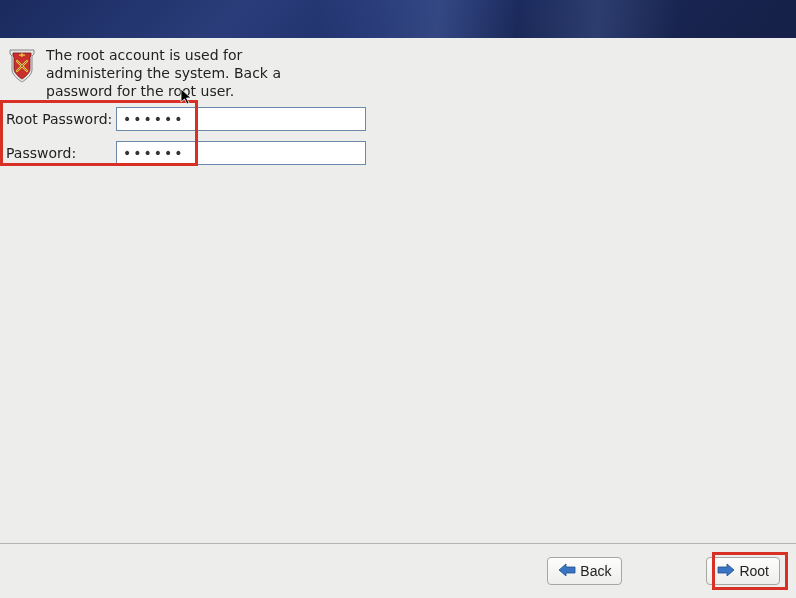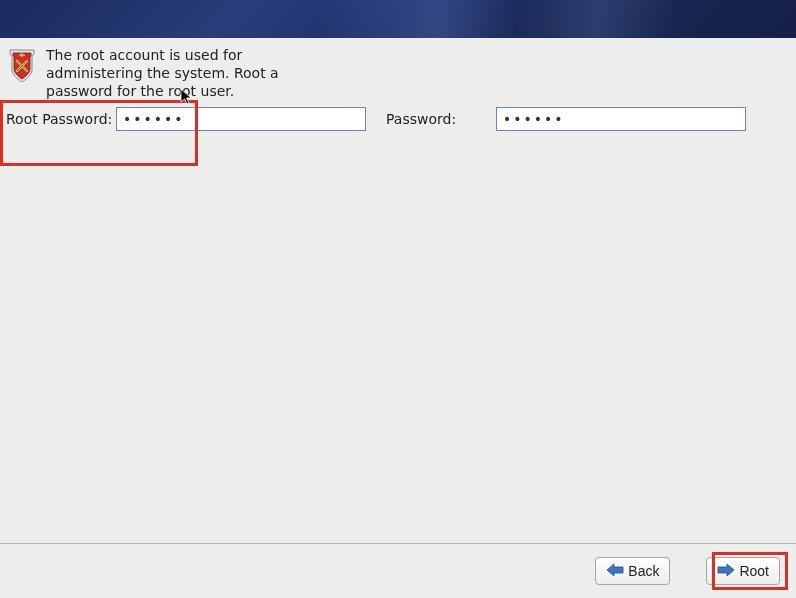--- a/index.html
+++ b/index.html
@@ -37,21 +37,22 @@
     .shield-icon {
       flex: 0 0 auto;
       margin-top: 2px;
     }
     .desc-text {
       max-width: 290px;
       line-height: 1.3;
     }
     .form-area {
       display: flex;
-      gap: 20px;
+      flex-direction: column;
+      gap: 10px;
       margin-top: 4px;
     }
     .form-row {
       display: flex;
       align-items: center;
     }
     .form-label {
       width: 110px;
       text-align: left;
     }
@@ -104,20 +105,21 @@
       align-items: center;
       gap: 4px;
       height: 28px;
       padding: 0 10px;
       background: linear-gradient(#fdfdfd, #eeeeec);
       border: 1px solid #a7a7a2;
       border-radius: 4px;
       font-size: 14px;
       color: #222;
       cursor: pointer;
+      margin-left: 48px;
     }
     .cursor {
       position: absolute;
       left: 180px;
       top: 88px;
       pointer-events: none;
     }
   </style>
 </head>
 <body>
@@ -129,21 +131,21 @@
     <span class="shield-icon">
       <svg width="32" height="36" viewBox="0 0 32 36">
         <path d="M4 2 h24 v4 l-2 2 v14 c0 6 -10 12 -10 12 s-10 -6 -10 -12 V8 l-2 -2 z" fill="#e5e5e3" stroke="#888" stroke-width="1"></path>
         <path d="M7 5 h18 v3 l-1 1 v12 c0 5 -8 10 -8 10 s-8 -5 -8 -10 V9 l-1 -1 z" fill="#c9302c" stroke="#7a1a1a" stroke-width="0.8"></path>
         <path d="M11 13 l10 10 M21 13 l-10 10" stroke="#f6d04d" stroke-width="2.2" stroke-linecap="round"></path>
         <path d="M11 13 l10 10 M21 13 l-10 10" stroke="#3a3a3a" stroke-width="0.6" stroke-linecap="round"></path>
         <rect x="13" y="6.5" width="6" height="1.2" fill="#f6d04d"></rect>
         <rect x="15.4" y="5" width="1.2" height="4" fill="#f6d04d"></rect>
       </svg>
     </span>
-    <div class="desc-text">The root account is used for administering the system.  Root a password for the root user.</div>
+    <div class="desc-text">The root account is used for administering the system.  Back a password for the root user.</div>
   </div>
 
   <div class="form-area">
     <div class="form-row">
       <label class="form-label">Root Password:</label>
       <input type="text" class="pw-input" value="••••••" style="">
     </div>
     <div class="form-row">
       <label class="form-label">Password:</label>
       <input type="text" class="pw-input" value="••••••" style="">

